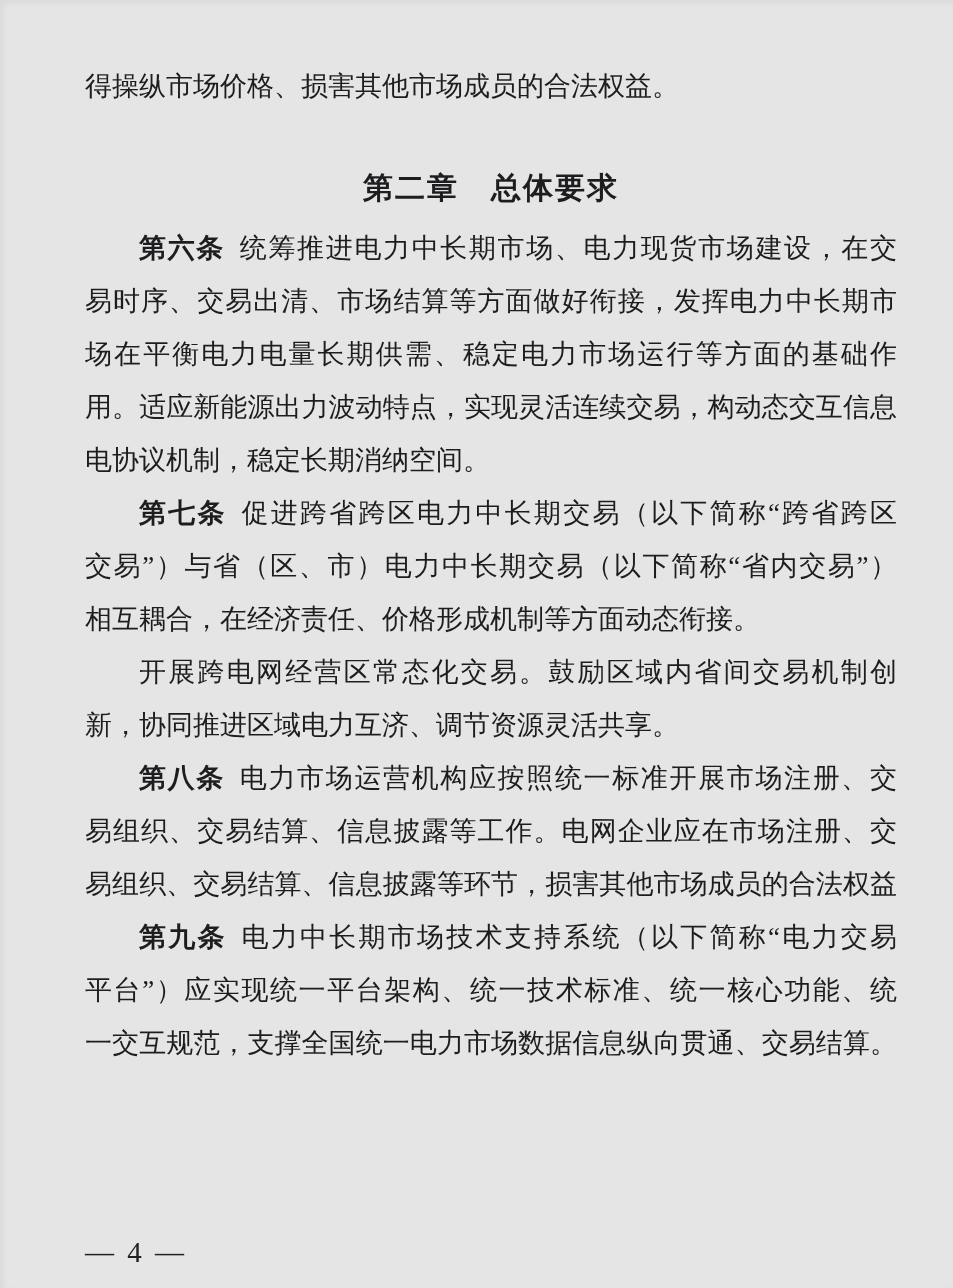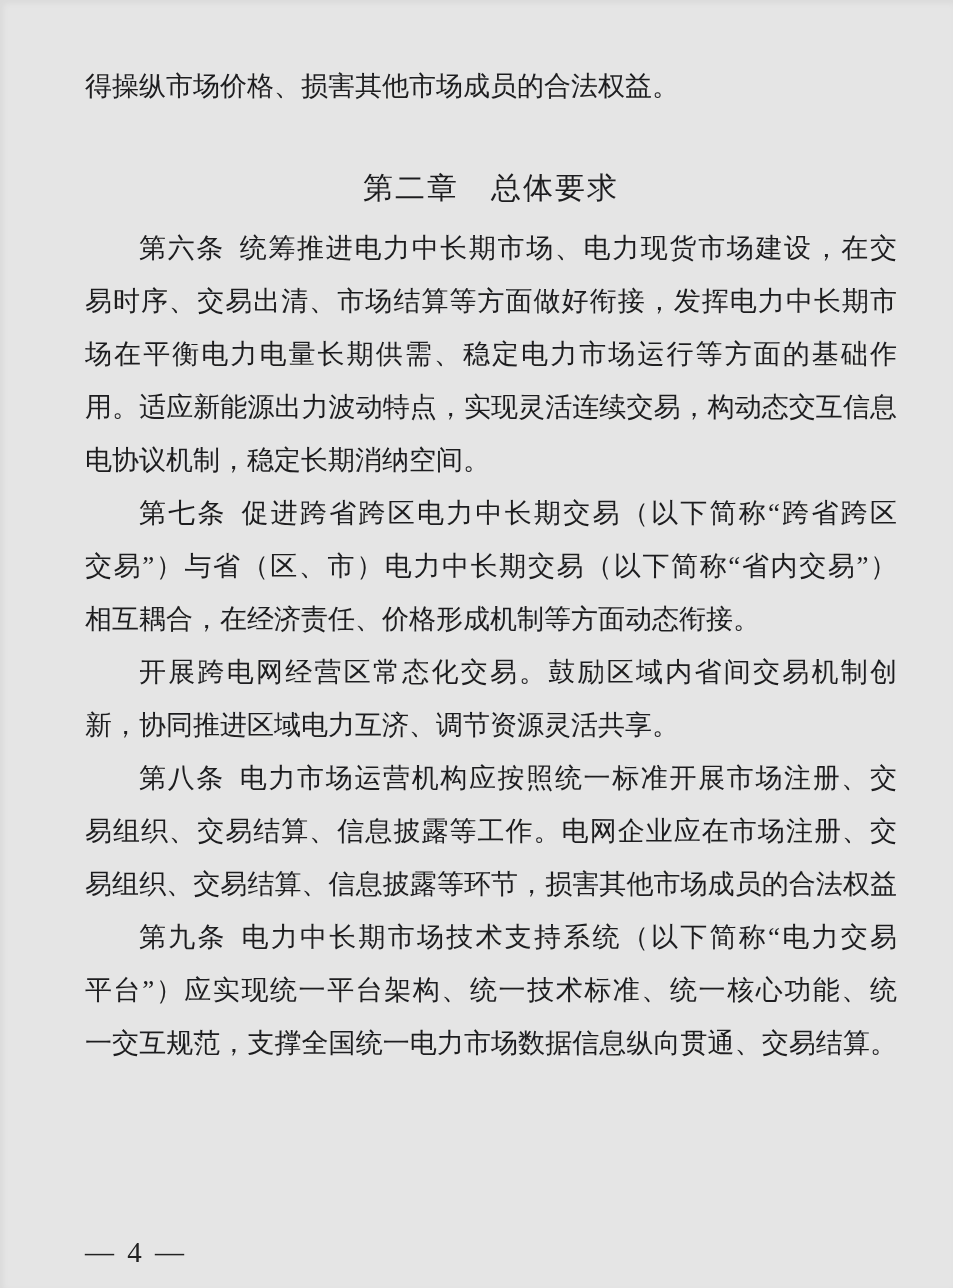--- a/index.html
+++ b/index.html
@@ -36,30 +36,30 @@
   }
   .line.end {
     text-align: left;
     text-align-last: left;
   }
   .line.indent {
     text-indent: 54px;
   }
   .line.heading {
     font-family: "Liberation Sans", "DejaVu Sans", sans-serif;
-    font-weight: normal;
+    font-weight: bold;
     font-size: 30px;
     text-align: right;
     text-align-last: center;
     text-indent: 0;
     margin: 48px 0 8px 0;
     letter-spacing: 2px;
   }
   .lead {
-    font-weight: normal;
+    font-weight: bold;
     margin-right: 0.55em;
   }
   .footer {
     position: absolute;
     left: 85px;
     top: 1236px;
     font-size: 29px;
     letter-spacing: 3px;
     color: #222;
     font-family: "Liberation Serif", "DejaVu Serif", serif;

